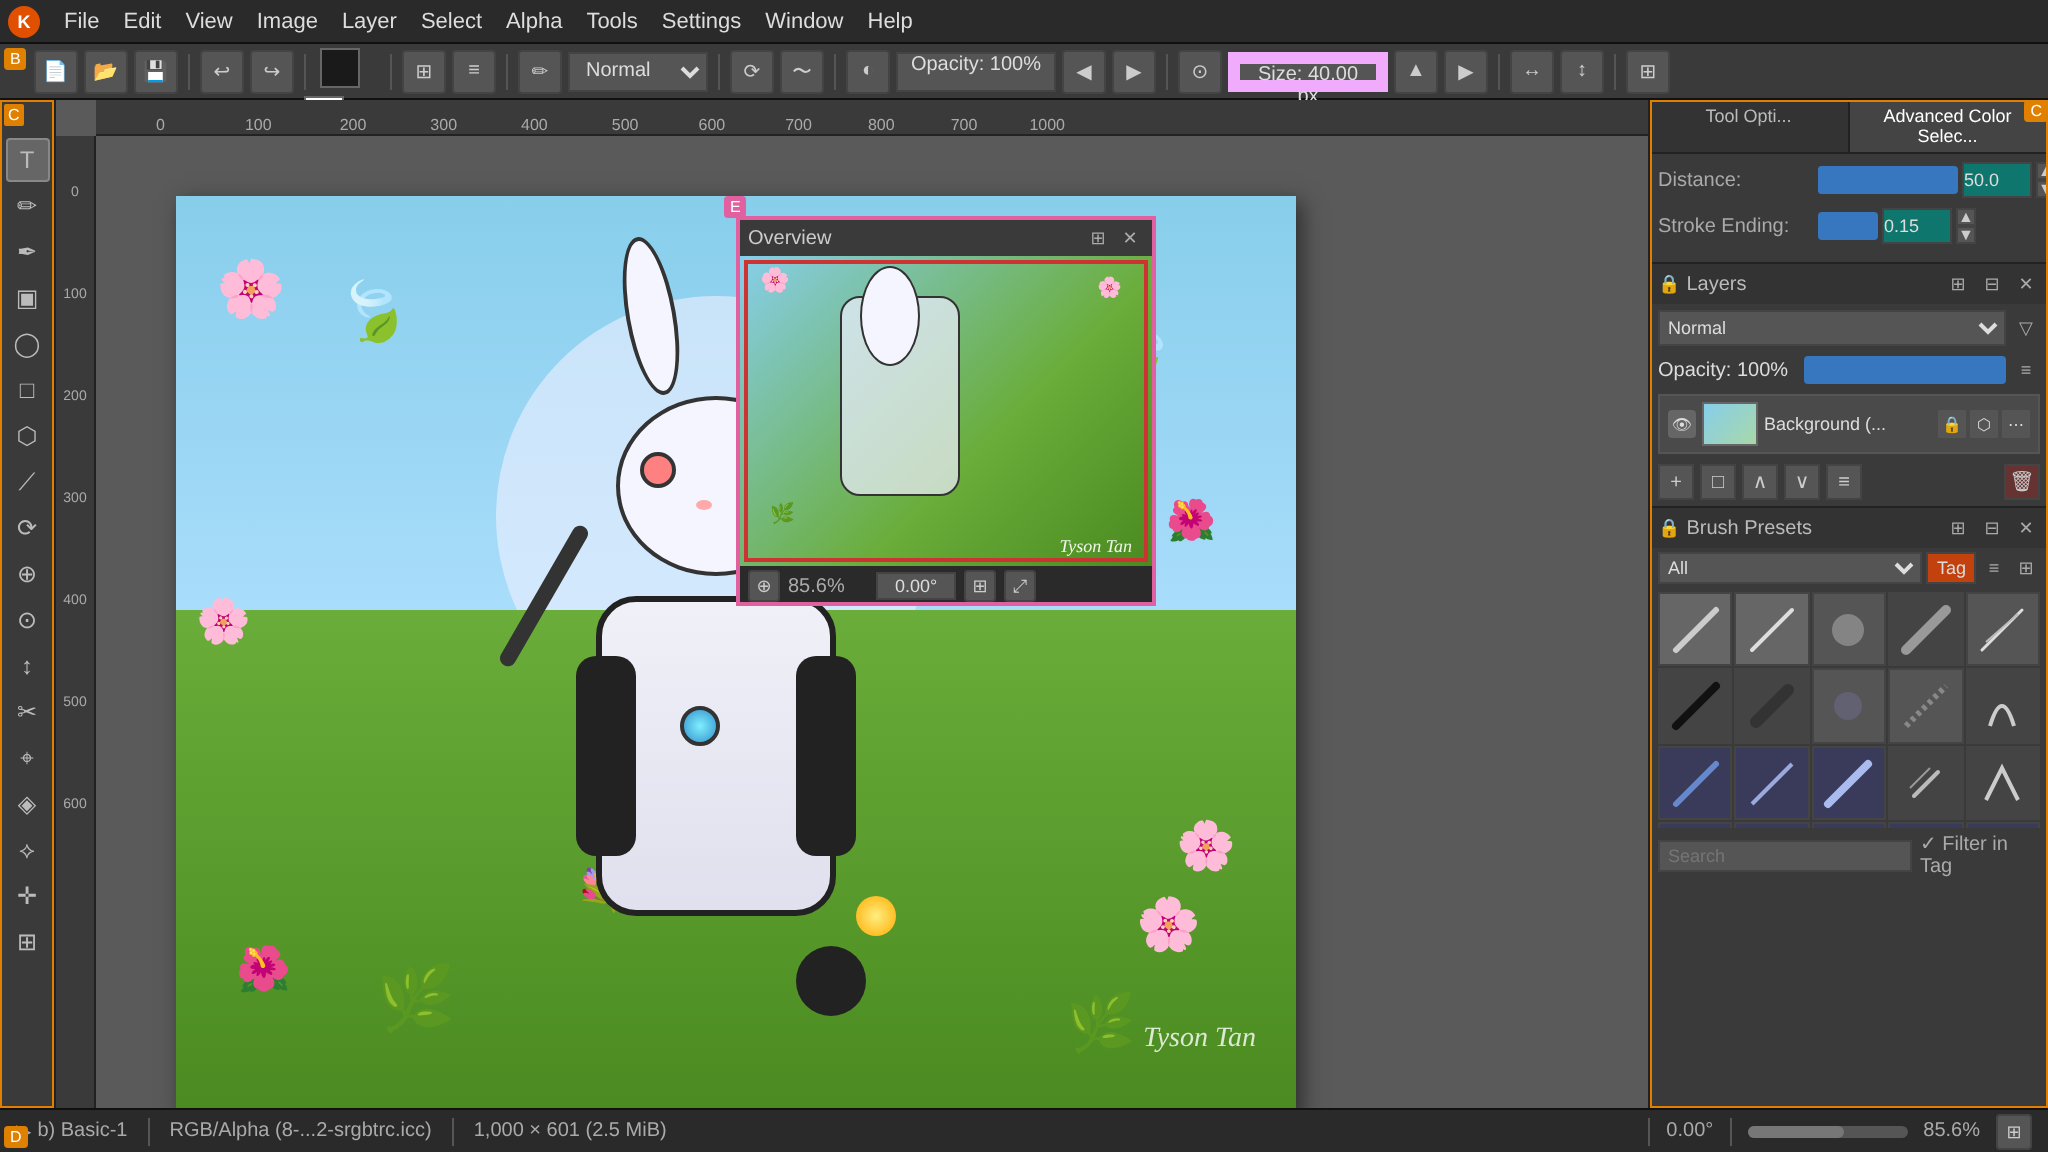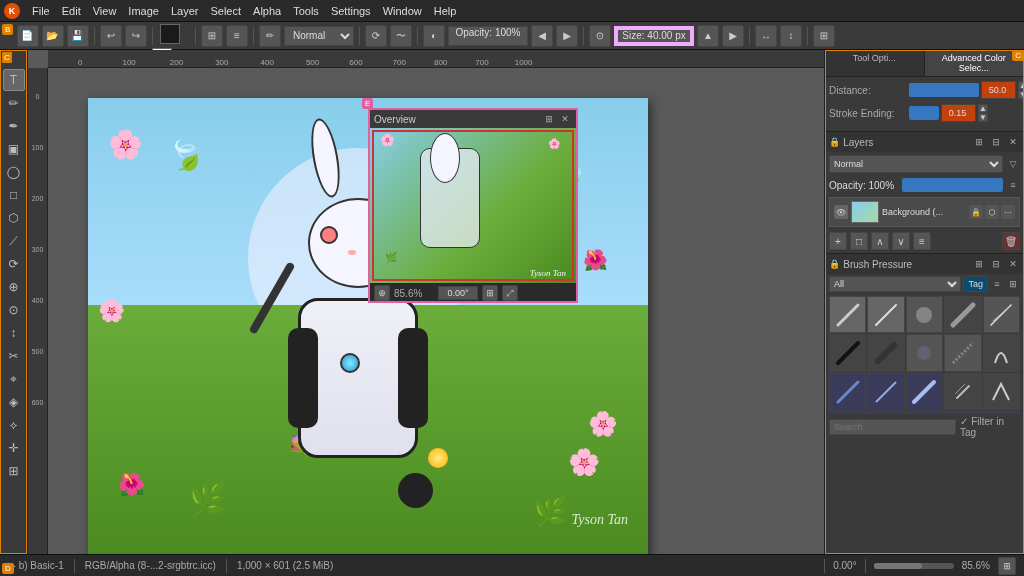--- a/index.html
+++ b/index.html
@@ -13,21 +13,21 @@
     
     #toolbar { display: flex; align-items: center; background: #3a3a3a; height: 28px; border-bottom: 1px solid #111; padding: 0 4px; gap: 3px; }
     .tb-btn { width: 22px; height: 22px; background: #555; border: 1px solid #444; border-radius: 2px; display: flex; align-items: center; justify-content: center; cursor: pointer; font-size: 10px; color: #ccc; }
     .tb-separator { width: 1px; height: 18px; background: #555; margin: 0 2px; }
     .tb-color-swatch { width: 20px; height: 20px; background: #222; border: 1px solid #666; }
     .tb-color-swatch.fg { background: #1a1a1a; position: relative; }
     .tb-color-swatch.bg { background: #fff; position: relative; margin-left: -8px; margin-top: 4px; }
     .color-group { position: relative; width: 28px; height: 24px; margin: 0 2px; }
     .blend-mode-select { background: #555; border: 1px solid #444; color: #ddd; font-size: 10px; height: 20px; padding: 0 4px; min-width: 70px; }
     .opacity-box { background: #555; border: 1px solid #444; color: #ddd; font-size: 10px; height: 20px; padding: 0 4px; width: 80px; text-align: center; }
-    .size-box { background: #555; border: 4px solid #f0abfc; color: #ddd; font-size: 10px; height: 20px; padding: 0 4px; width: 80px; text-align: center; }
+    .size-box { background: #555; border: 6px solid #f0abfc; color: #ddd; font-size: 10px; height: 20px; padding: 0 4px; width: 80px; text-align: center; }
 
     
     #main { display: flex; height: calc(576px - 22px - 28px - 22px); }
 
     
     #toolbox { width: 28px; background: #3a3a3a; border-right: 1px solid #222; display: flex; flex-direction: column; align-items: center; padding: 4px 0; gap: 1px; overflow: hidden; position: relative; }
     #toolbox::before { content: ''; position: absolute; top: 0; left: 0; right: 0; bottom: 0; border: 1px solid #e08000; pointer-events: none; }
     .tool-btn { width: 22px; height: 22px; display: flex; align-items: center; justify-content: center; cursor: pointer; border-radius: 2px; font-size: 12px; color: #bbb; }
     .tool-btn:hover, .tool-btn.active { background: #555; }
     .tool-btn.active { background: #666; border: 1px solid #888; }
@@ -56,21 +56,21 @@
     
     #tool-options-tabs { display: flex; border-bottom: 1px solid #222; }
     .panel-tab { flex: 1; text-align: center; padding: 3px 2px; font-size: 9px; color: #bbb; cursor: pointer; background: #333; border-right: 1px solid #222; }
     .panel-tab.active { background: #444; color: #fff; }
 
     #tool-options { padding: 4px; }
     .option-row { display: flex; align-items: center; margin-bottom: 5px; }
     .option-label { width: 80px; font-size: 10px; color: #aaa; flex-shrink: 0; }
     .option-value { flex: 1; display: flex; align-items: center; gap: 2px; }
     .option-select { background: #555; border: 1px solid #444; color: #ddd; font-size: 9px; height: 18px; width: 100%; }
-    .option-input { background: #c2410c; border: 1px solid #444; color: #ddd; font-size: 9px; height: 18px; width: 100%; text-align: center; padding-right: 2px; }
+    .option-input { background: #0f766e; border: 1px solid #444; color: #ddd; font-size: 9px; height: 18px; width: 100%; text-align: left; padding-right: 2px; }
     .option-slider { flex: 1; background: #3777c0; height: 14px; border-radius: 2px; position: relative; }
     .option-slider-fill { height: 100%; background: #3777c0; border-radius: 2px; }
     .spin-btn { width: 10px; height: 9px; background: #555; border: 1px solid #444; display: flex; align-items: center; justify-content: center; cursor: pointer; font-size: 8px; color: #ccc; }
 
     
     #layers-section { border-top: 1px solid #222; }
     .section-header { display: flex; align-items: center; justify-content: space-between; padding: 3px 4px; background: #333; font-size: 10px; color: #bbb; }
     .section-header-left { display: flex; align-items: center; gap: 3px; }
     .lock-icon { font-size: 9px; }
     .section-icons { display: flex; gap: 3px; }
@@ -90,21 +90,21 @@
     .layer-action-btn { width: 14px; height: 14px; background: #555; display: flex; align-items: center; justify-content: center; font-size: 8px; cursor: pointer; }
 
     #layers-toolbar { padding: 3px 4px; display: flex; gap: 3px; align-items: center; }
     .layers-tool-btn { width: 18px; height: 18px; background: #555; border: 1px solid #444; display: flex; align-items: center; justify-content: center; cursor: pointer; font-size: 10px; color: #ccc; }
 
     
     #brush-presets { border-top: 1px solid #222; flex: 1; overflow: hidden; }
     #brush-presets-header { display: flex; align-items: center; justify-content: space-between; padding: 3px 4px; background: #333; font-size: 10px; color: #bbb; }
     #brush-presets-controls { padding: 2px 4px; display: flex; align-items: center; gap: 2px; }
     .presets-filter { background: #555; border: 1px solid #444; color: #ddd; font-size: 9px; height: 16px; flex: 1; }
-    .presets-tag-btn { background: #0c4a6e; border: 1px solid #444; color: #ddd; font-size: 9px; height: 16px; padding: 0 4px; cursor: pointer; }
+    .presets-tag-btn { background: #c2410c; border: 1px solid #444; color: #ddd; font-size: 9px; height: 16px; padding: 0 4px; cursor: pointer; }
 
     #brush-grid { display: grid; grid-template-columns: repeat(5, 1fr); gap: 1px; padding: 2px 4px; overflow-y: auto; max-height: 120px; }
     .brush-item { width: 100%; aspect-ratio: 1; background: #555; border: 1px solid #444; display: flex; align-items: center; justify-content: center; cursor: pointer; overflow: hidden; }
     .brush-preview { width: 100%; height: 100%; display: flex; align-items: center; justify-content: center; }
 
     #brush-search { padding: 2px 4px; display: flex; align-items: center; }
     .brush-search-input { flex: 1; background: #555; border: 1px solid #444; color: #ddd; font-size: 9px; height: 16px; padding: 0 4px; }
     .brush-filter-label { font-size: 10px; color: #aaa; margin-left: 4px; }
 
     
@@ -402,21 +402,21 @@
         <div class="layers-tool-btn">≡</div>
         <div style="flex:1;"></div>
         <div class="layers-tool-btn" style="background:#663333;">🗑</div>
       </div>
     </div>
 
     <div id="brush-presets">
       <div id="brush-presets-header">
         <div class="section-header-left">
           <span class="lock-icon">🔒</span>
-          <span>Brush Pressure</span>
+          <span>Brush Presets</span>
         </div>
         <div class="section-icons">
           <div class="icon-btn">⊞</div>
           <div class="icon-btn">⊟</div>
           <div class="icon-btn">✕</div>
         </div>
       </div>
       <div id="brush-presets-controls">
         <select class="presets-filter">
           <option>All</option>

